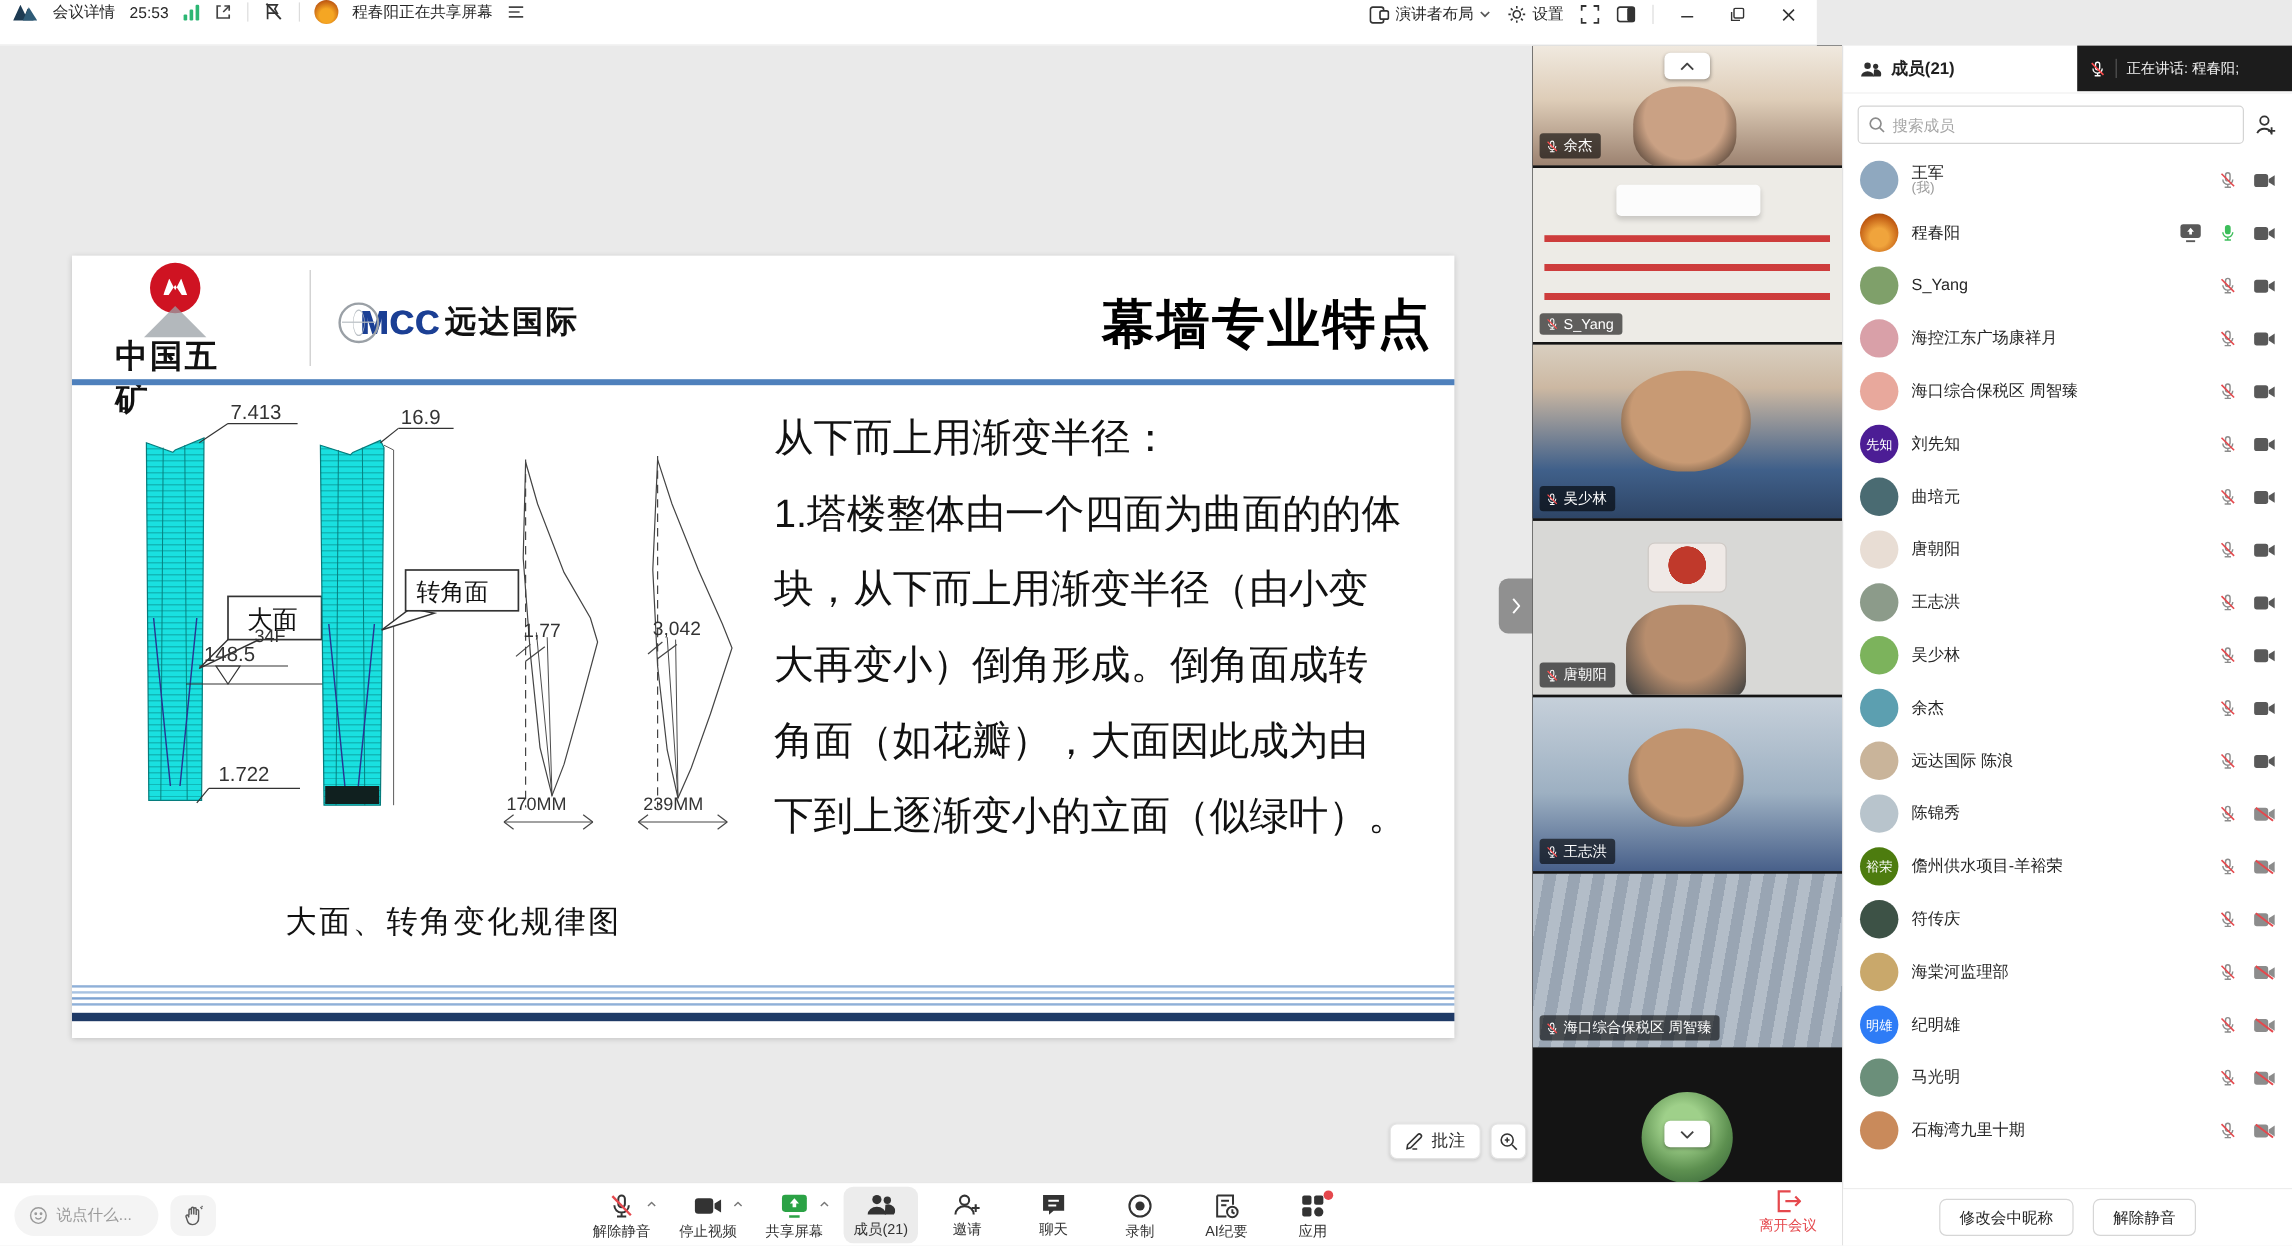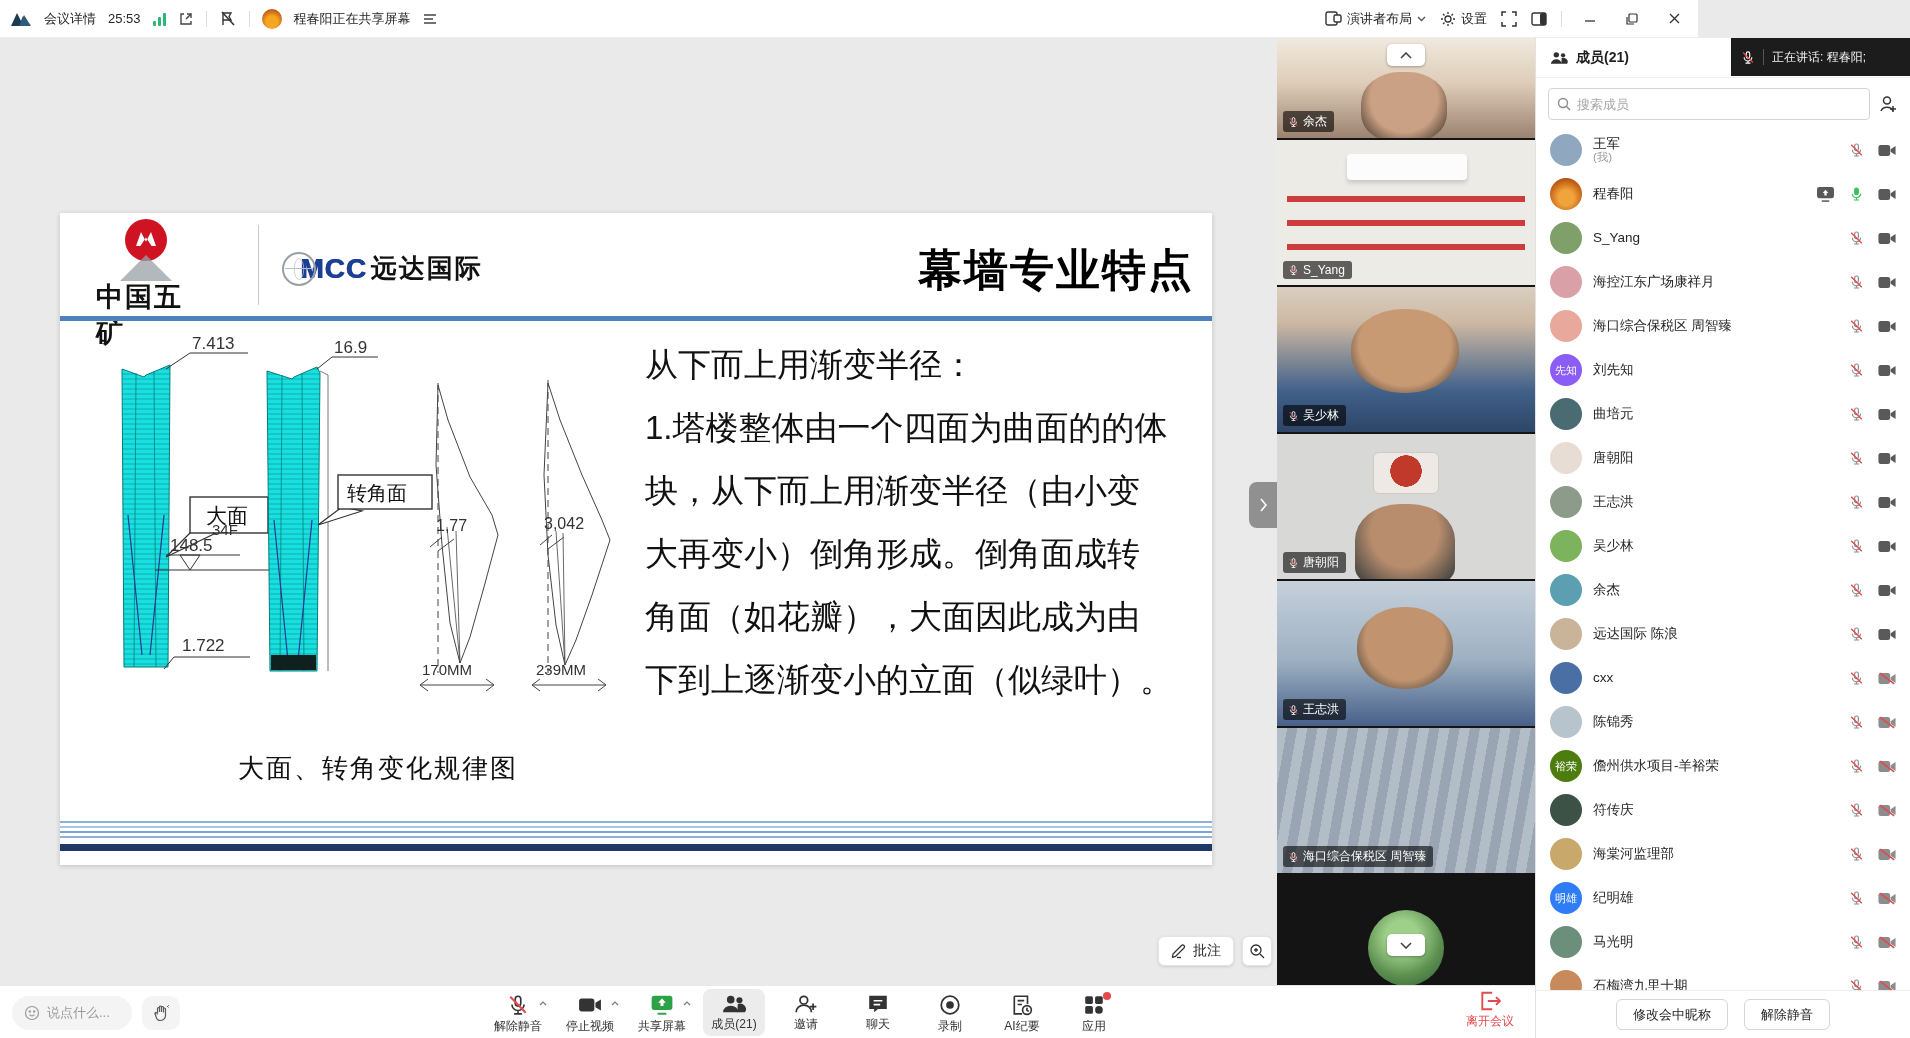--- a/index.html
+++ b/index.html
@@ -1,22 +1,22 @@
 <!DOCTYPE html>
 <html><head>
 <meta charset="utf-8">
 <style>
   * { margin:0; padding:0; box-sizing:border-box; }
   html,body { width:1910px; height:1038px; overflow:hidden; background:#fff;
     font-family:"Liberation Sans","DejaVu Sans",sans-serif; }
   .app { position:relative; width:1910px; height:1038px; background:#eaeaea; }
 
   
-  .topbar { position:absolute; left:0; top:0; width:1698px; height:38px; background:#ffffff;
-    border-bottom:1px solid #ececec; display:flex; align-items:center; padding:0 10px; z-index:40; }
+  .topbar { position:absolute; left:0; top:0; width:1514px; height:38px; background:#ffffff;
+    border-bottom:1px solid #ececec; display:flex; align-items:flex-start; padding:0 10px; z-index:40; }
   .tb-left { display:flex; align-items:center; gap:12px; }
   .tb-right { margin-left:auto; display:flex; align-items:center; gap:14px; }
   .tb-text { font-size:13px; color:#262626; }
   .tb-time { font-size:13px; color:#262626; }
   .tb-sep { width:1px; height:16px; background:#dcdcdc; }
   .logo-mark svg { display:block; }
   .sigbars { display:flex; align-items:flex-end; gap:2px; height:14px; }
   .sigbars i { width:3px; background:#2bb673; border-radius:1px; display:block; }
   .sigbars i:nth-child(1){height:5px} .sigbars i:nth-child(2){height:9px} .sigbars i:nth-child(3){height:13px}
   .avatar-small { width:20px; height:20px; border-radius:50%;
@@ -628,21 +628,21 @@
             </svg>
             <svg width="18" height="13" viewBox="0 0 20 14">
               <rect x="0.5" y="1" width="13" height="12" rx="2.5" fill="#595959"></rect>
               <path d="M14 5.5 L19.5 2 V12 L14 8.5 Z" fill="#595959"></path>
             </svg>
 
           </span>
         </div>
 
         <div class="member-row">
-          <span class="m-avatar" style="background: #8b5cf6;">
+          <span class="m-avatar" style="background: #4c1d95;">
             <i>先知</i>
           </span>
           <span class="m-names">
             <span class="m-name">刘先知</span>
 
           </span>
           <span class="row-icons">
 
             <svg width="15" height="16" viewBox="0 0 20 20" fill="none">
               <rect x="7.5" y="2" width="5" height="9" rx="2.5" stroke="#8c8c8c" stroke-width="1.6"></rect>
@@ -776,41 +776,20 @@
               <path d="M3 3 L17 17" stroke="#e5484d" stroke-width="1.8"></path>
             </svg>
             <svg width="18" height="13" viewBox="0 0 20 14">
               <rect x="0.5" y="1" width="13" height="12" rx="2.5" fill="#595959"></rect>
               <path d="M14 5.5 L19.5 2 V12 L14 8.5 Z" fill="#595959"></path>
             </svg>
 
           </span>
         </div>
 
-        <div class="member-row">
-          <span class="m-avatar" style="background: rgb(74, 111, 165);"></span>
-          <span class="m-names">
-            <span class="m-name">cxx</span>
-
-          </span>
-          <span class="row-icons">
-
-            <svg width="15" height="16" viewBox="0 0 20 20" fill="none">
-              <rect x="7.5" y="2" width="5" height="9" rx="2.5" stroke="#8c8c8c" stroke-width="1.6"></rect>
-              <path d="M4.5 9.5a5.5 5.5 0 0 0 11 0 M10 15 V18 M6.5 18 H13.5" stroke="#8c8c8c" stroke-width="1.6"></path>
-              <path d="M3 3 L17 17" stroke="#e5484d" stroke-width="1.8"></path>
-            </svg>
-
-            <svg width="18" height="13" viewBox="0 0 20 14">
-              <rect x="0.5" y="1" width="13" height="12" rx="2.5" fill="#8c8c8c"></rect>
-              <path d="M14 5.5 L19.5 2 V12 L14 8.5 Z" fill="#8c8c8c"></path>
-              <path d="M2 1 L18 13" stroke="#e5484d" stroke-width="1.8"></path>
-            </svg>
-          </span>
-        </div>
 
         <div class="member-row">
           <span class="m-avatar" style="background: rgb(184, 196, 204);"></span>
           <span class="m-names">
             <span class="m-name">陈锦秀</span>
 
           </span>
           <span class="row-icons">
 
             <svg width="15" height="16" viewBox="0 0 20 20" fill="none">

